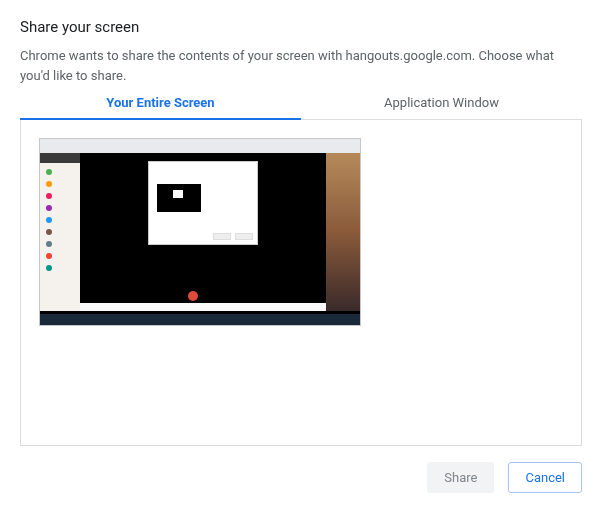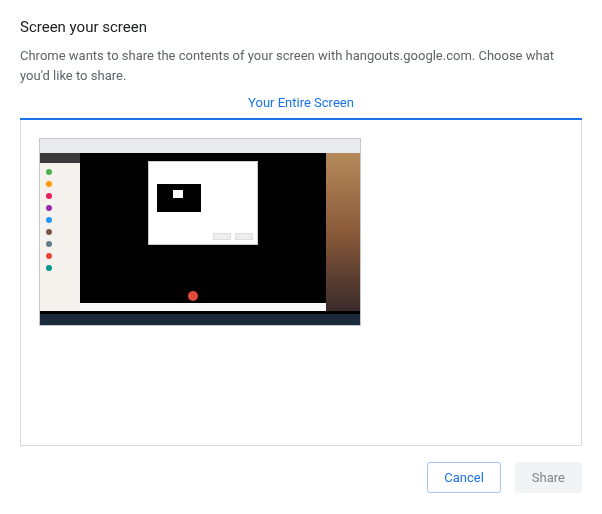--- a/index.html
+++ b/index.html
@@ -29,21 +29,21 @@
     flex: 1;
     text-align: center;
     padding: 10px 0 9px 0;
     font-size: 13px;
     color: #5f6368;
     cursor: pointer;
     position: relative;
   }
   .tab.active {
     color: #1a73e8;
-    font-weight: 400;
+    font-weight: 700;
   }
   .tab.active::after {
     content: "";
     position: absolute;
     left: 0; right: 0; bottom: -1px;
     height: 2px;
     background: #1a73e8;
   }
   .content {
     border: 1px solid #dadce0;
@@ -165,25 +165,26 @@
   }
   .btn-cancel {
     border: 1px solid #a9c4f0;
     color: #1a73e8;
     background: #fff;
   }
 </style>
 </head>
 <body>
 
-<div class="title">Screen your screen</div>
+<div class="title">Share your screen</div>
 <div class="subtitle">Chrome wants to share the contents of your screen with hangouts.google.com. Choose what you'd like to share.</div>
 
 <div class="tabs">
   <div class="tab active">Your Entire Screen</div>
+  <div class="tab">Application Window</div>
 </div>
 
 <div class="content">
   <div class="thumb">
     <div class="tb-top"></div>
     <div class="tb-left"></div>
     <div class="tb-left-dark"></div>
     <div class="dot" style="top:30px;left:6px;background:#4caf50"></div>
     <div class="dot" style="top:42px;left:6px;background:#ff9800"></div>
     <div class="dot" style="top:54px;left:6px;background:#e91e63"></div>
@@ -199,15 +200,15 @@
       <div class="inner-btn" style="right:26px"></div>
       <div class="inner-btn" style="right:4px"></div>
     </div>
     <div class="red-dot"></div>
     <div class="white-strip"></div>
     <div class="tb-task"></div>
   </div>
 </div>
 
 <div class="footer">
+  <button class="btn btn-share">Share</button>
   <button class="btn btn-cancel">Cancel</button>
-  <button class="btn btn-share">Share</button>
 </div>
 
 </body></html>

